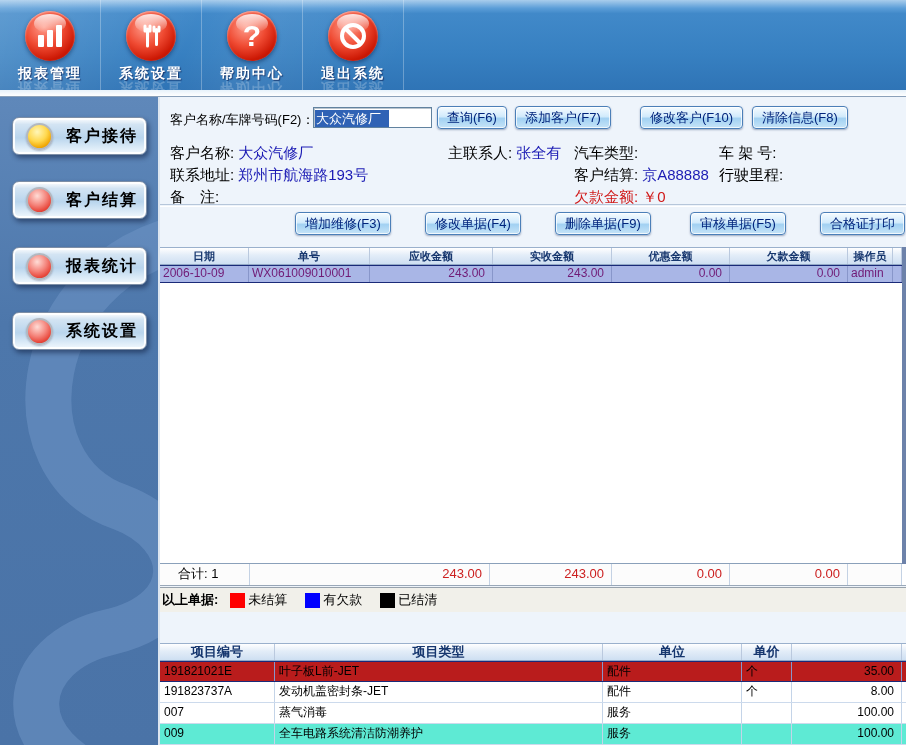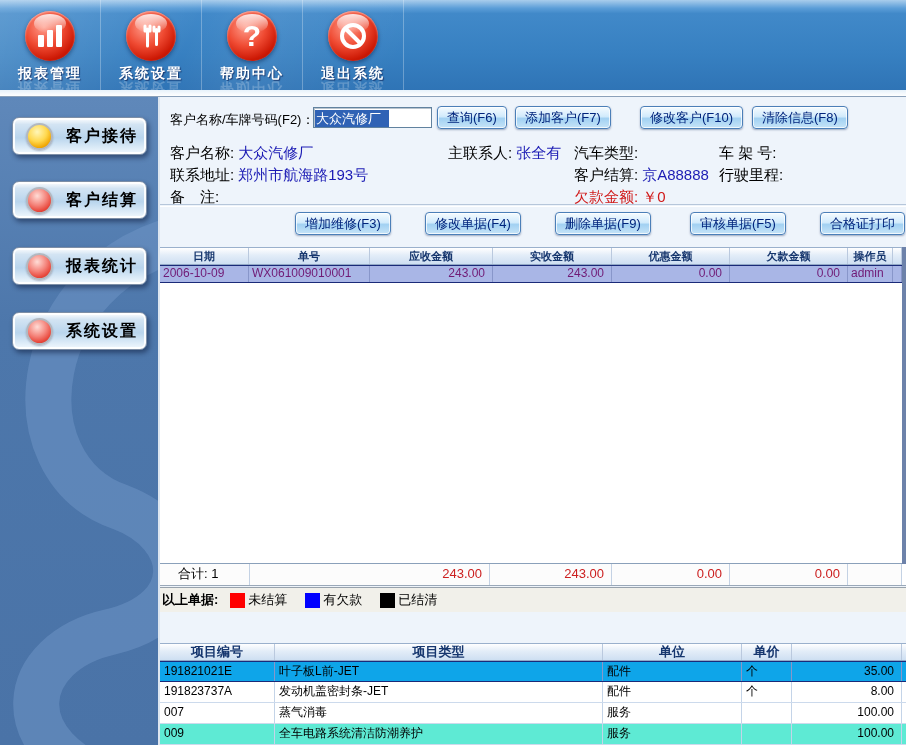--- a/index.html
+++ b/index.html
@@ -102,21 +102,21 @@
   .d-edit{left:352px;} .d-del{left:440px;}
 
   
   .items{position:absolute;left:0;top:546px;width:746px;height:102px;background:#fff;}
   .igrid{display:grid;grid-template-columns:115px 328px 139px 50px 110px 4px;width:746px;}
   .i-head{height:18px;background:linear-gradient(180deg,#ffffff 0%,#e3edf8 45%,#cedff2 100%);
     border-top:1px solid #9ab0cc;border-bottom:1px solid #93a9c6;}
   .i-head span{font-size:13px;font-weight:bold;color:#16366e;text-align:center;line-height:16px;border-right:1px solid #bac9de;white-space:nowrap;overflow:hidden;}
   .i-row{height:21px;cursor:pointer;border-bottom:1px solid #ccdaec;}
   .i-row span{font-size:12px;color:#000;line-height:19px;border-right:1px solid #c4d4e8;padding:0 4px;white-space:nowrap;overflow:hidden;}
-  .i-sel{background:#0ea5e9;border-top:1px solid #1a2a78;border-bottom:1px solid #1a2a78;}
+  .i-sel{background:#b91c1c;border-top:1px solid #1a2a78;border-bottom:1px solid #1a2a78;}
   .i-sel span{border-right-color:#8896ca;}
   .i-alt{background:#5eead4;}
 </style>
 </head>
 <body>
 
 <div class="window">
 
   <div class="toolbar">
     <div class="tb-item">

